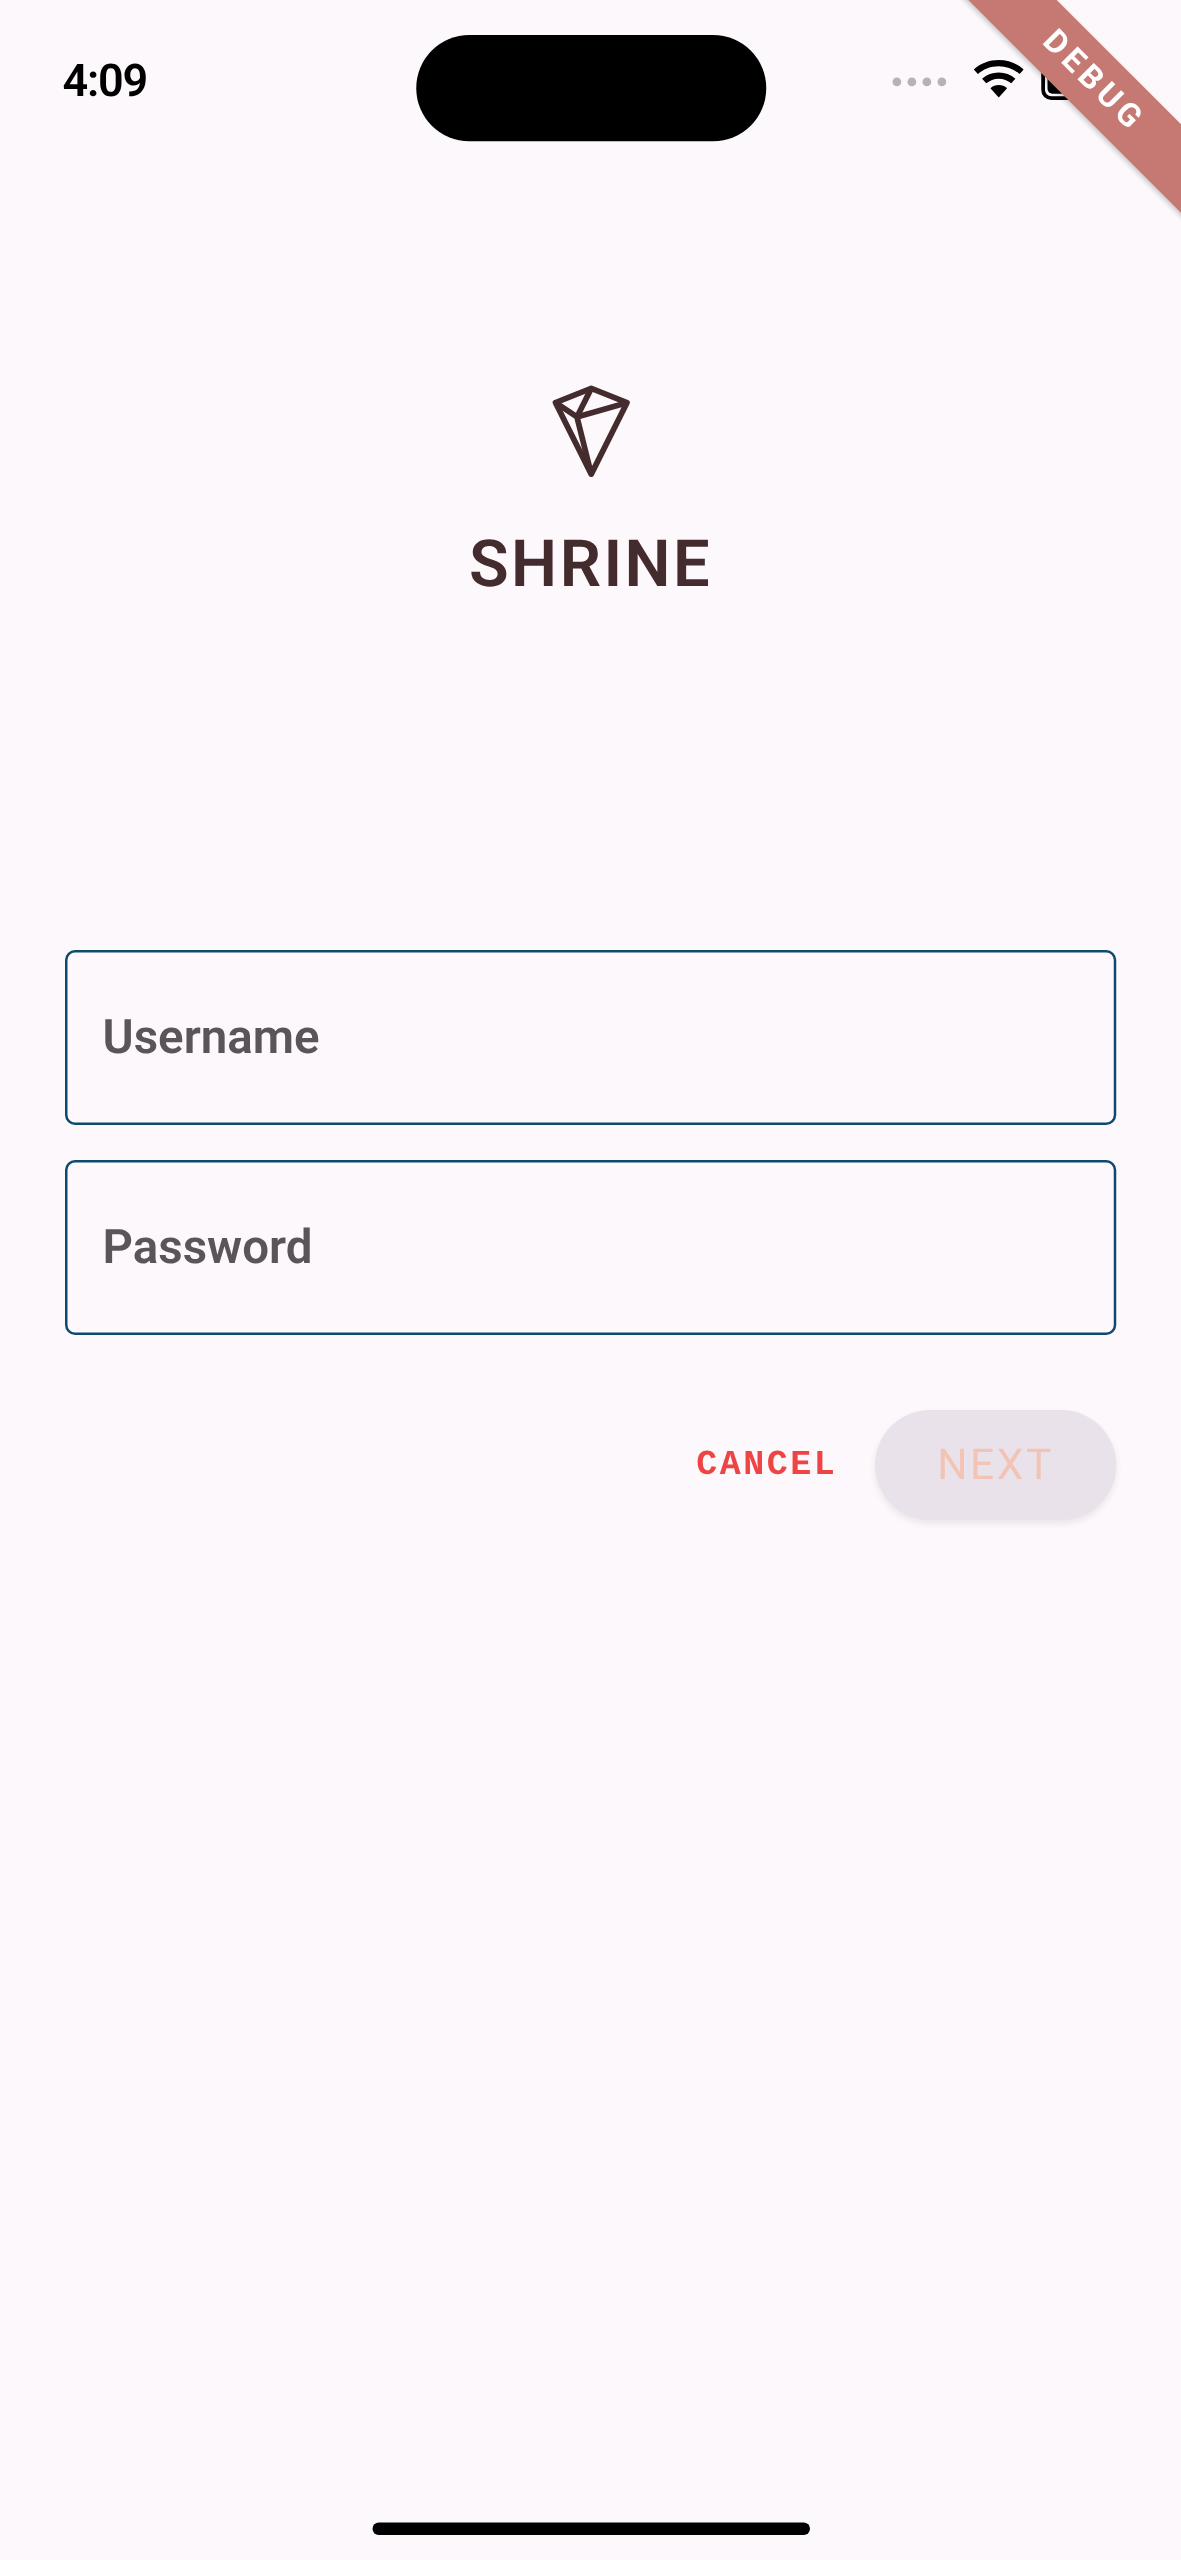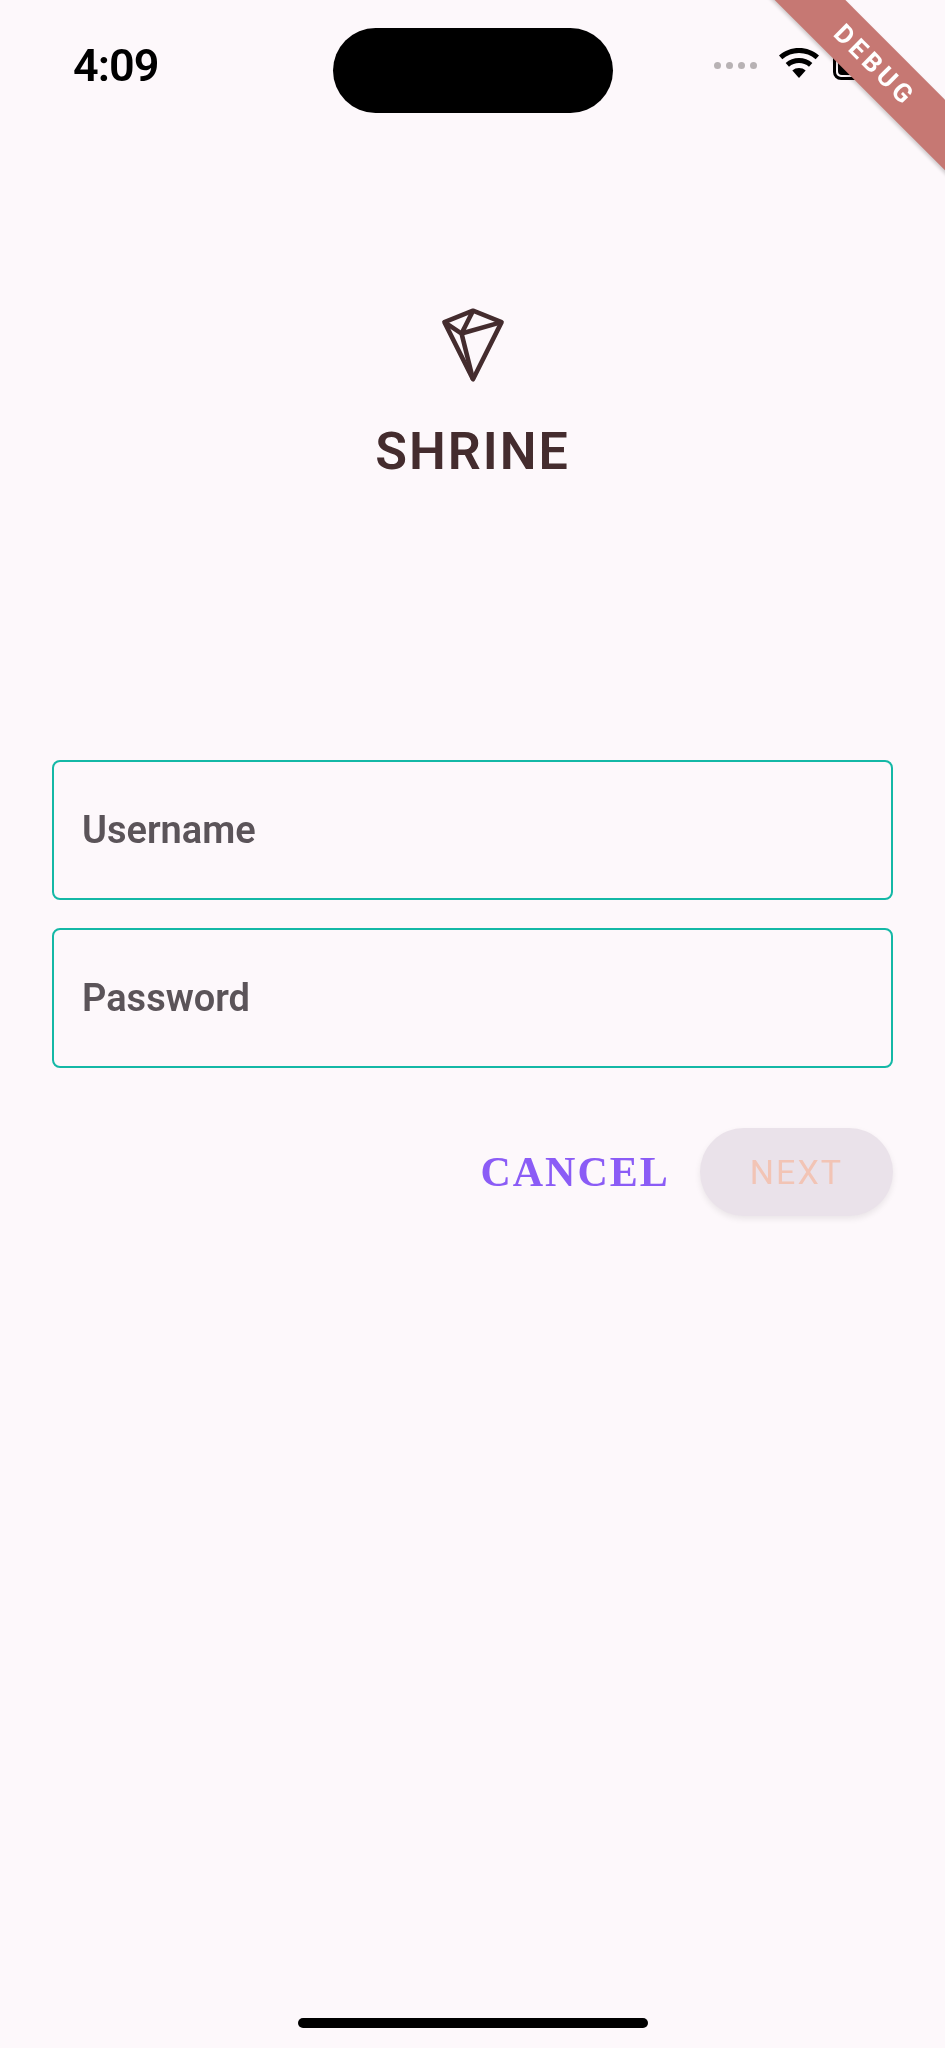--- a/index.html
+++ b/index.html
@@ -24,25 +24,24 @@
       left: 0;
       right: 0;
       height: 130px;
       display: flex;
       align-items: center;
       justify-content: space-between;
       padding: 0 50px;
     }
 
     .status-time {
-      font-size: 45px;
+      font-size: 36px;
       font-weight: 600;
       color: #000;
       letter-spacing: -1px;
-      margin-left: 23px;
     }
 
     .notch {
       position: absolute;
       top: 28px;
       left: 50%;
       transform: translateX(-50%);
       width: 280px;
       height: 85px;
       background: #000;
@@ -149,21 +148,21 @@
     .form {
       position: absolute;
       top: 760px;
       left: 52px;
       right: 52px;
     }
 
     .input-field {
       width: 100%;
       height: 140px;
-      border: 2px solid #14b8a6;
+      border: 2px solid #0c4a6e;
       border-radius: 8px;
       background: transparent;
       padding: 0 28px;
       font-size: 38px;
       font-weight: 600;
       color: #5b5459;
       margin-bottom: 28px;
       outline: none;
       font-family: inherit;
     }
@@ -178,27 +177,27 @@
       display: flex;
       justify-content: flex-end;
       align-items: center;
       gap: 0;
       margin-top: 32px;
     }
 
     .btn-cancel {
       background: transparent;
       border: none;
-      color: #8b5cf6;
-      font-size: 42px;
+      color: #ef4444;
+      font-size: 28px;
       font-weight: 700;
       letter-spacing: 2px;
       padding: 20px 30px;
       cursor: pointer;
-      font-family: Liberation Serif, serif;
+      font-family: Liberation Mono, monospace;
     }
 
     .btn-next {
       background: #eae2ea;
       border: none;
       color: #f2c4b5;
       font-size: 34px;
       font-weight: 400;
       letter-spacing: 2px;
       padding: 24px 50px;

